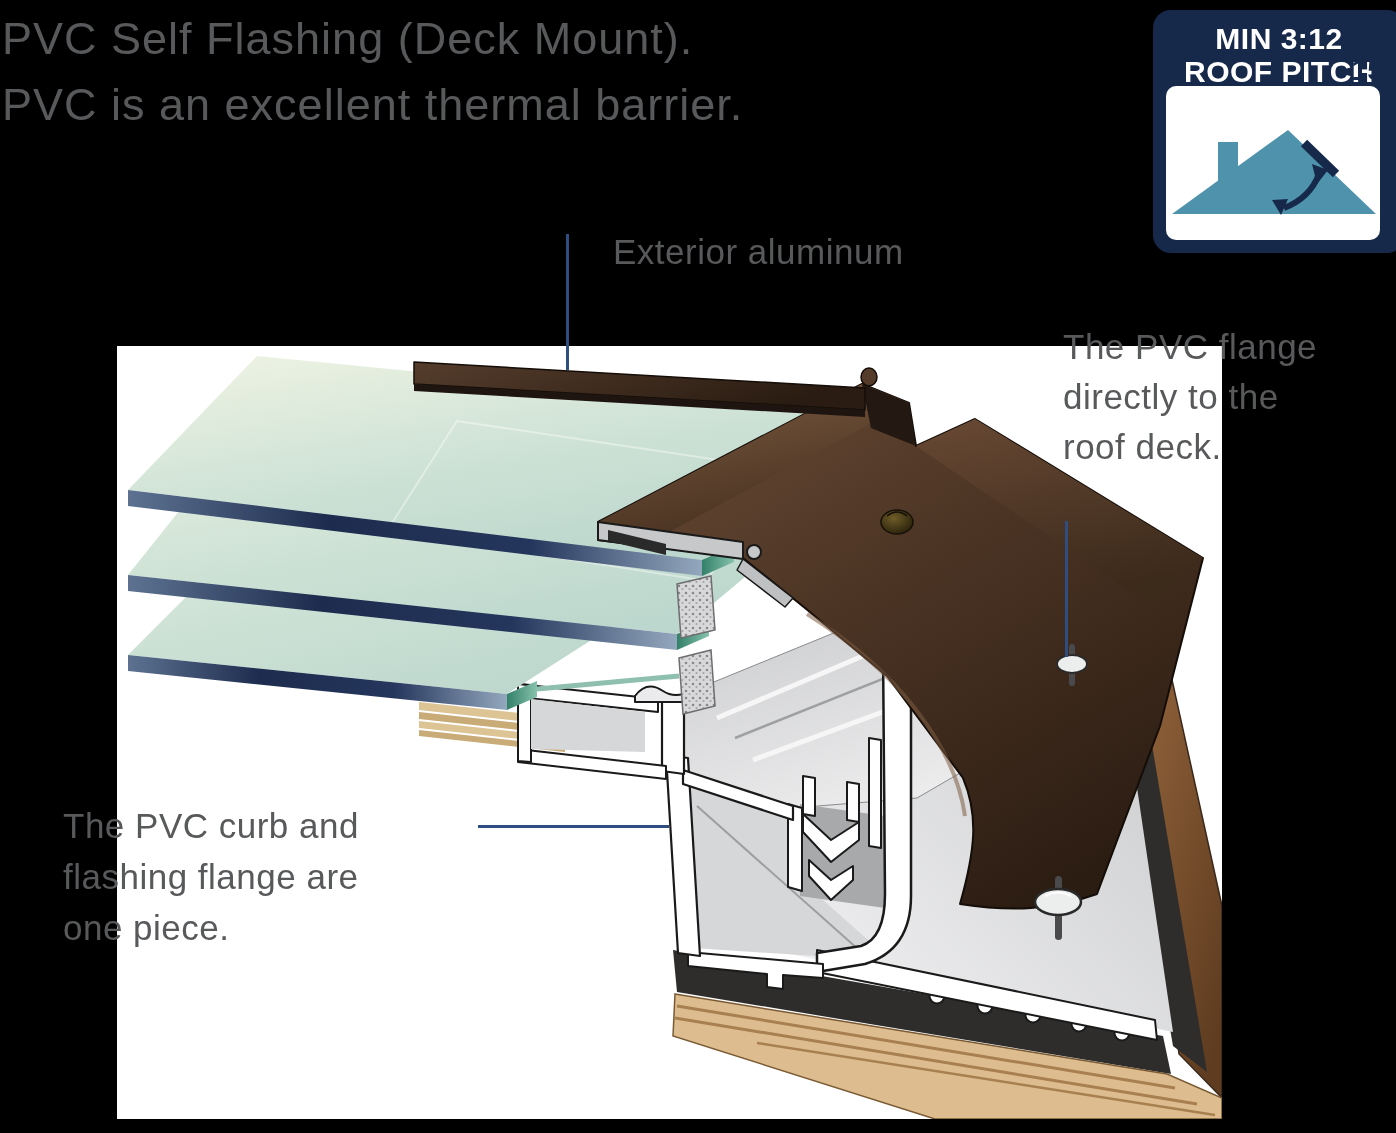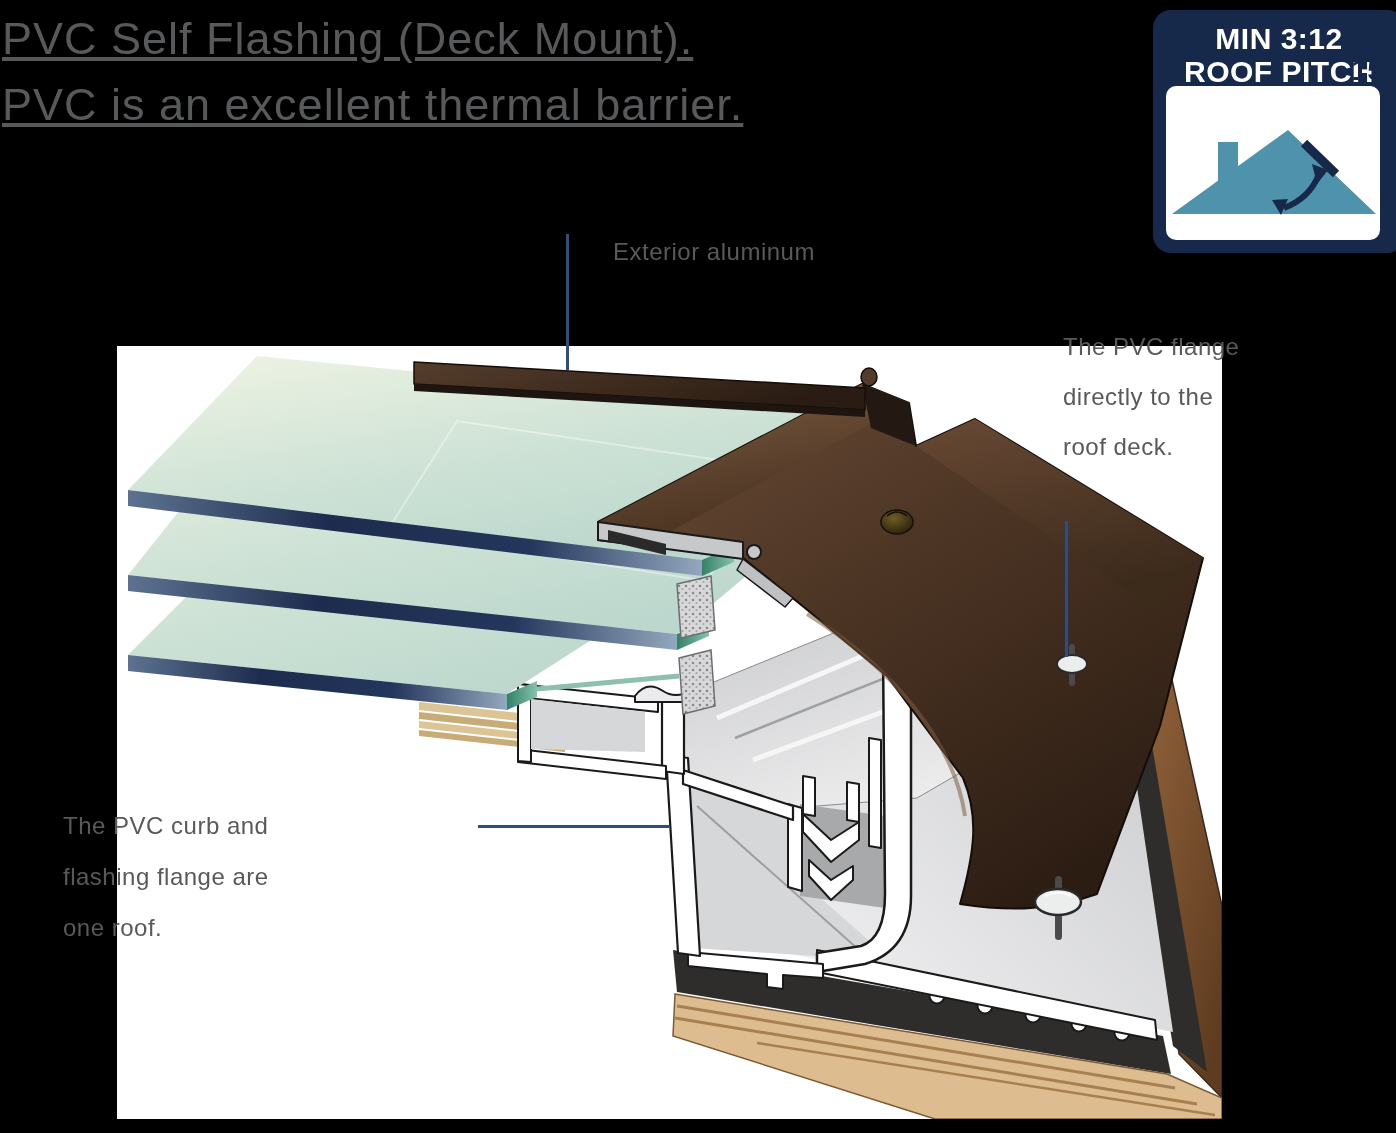--- a/index.html
+++ b/index.html
@@ -3,25 +3,25 @@
 <meta charset="utf-8">
 <style>
   html, body { margin: 0; padding: 0; background: var(--background, #000); }
   body {
     width: 1396px; height: 1133px; position: relative; overflow: hidden;
     font-family: "Liberation Sans", sans-serif;
   }
   .page-title {
     position: absolute; left: 2px; top: 6px; z-index: 3;
     color: var(--text-gray, #58595b); font-size: 45px; line-height: 66px;
-    letter-spacing: 1px; font-weight: 400; text-decoration: underline;
+    letter-spacing: 1px; font-weight: 400;
   }
   .annotation {
     position: absolute; z-index: 3; color: var(--text-gray, #58595b);
-    font-size: 24px; font-weight: 400; letter-spacing: 0.5px;
+    font-size: 35px; font-weight: 400; letter-spacing: 0.5px;
   }
   .annotation .ln { line-height: 51px; }
   #ann-frame   { left: 613px; top: 226px; }
   #ann-flange  { left: 1063px; top: 306px; margin-top: 16px; }
   #ann-flange .ln { line-height: 50px; }
   #ann-curb    { left: 63px;  top: 800px; }
   .leader { position: absolute; z-index: 2; background: var(--leader-blue, #2e4d80); }
   #leader-frame  { left: 566px;  top: 234px; width: 3px;  height: 136px; }
   #leader-flange { left: 1065px; top: 521px; width: 3px;  height: 136px; }
   #leader-curb   { left: 478px;  top: 825px; width: 191px; height: 3px; }
@@ -254,14 +254,14 @@
   <div class="ln">Exterior aluminum</div>
 </div>
 <div class="annotation" id="ann-flange">
   <div class="ln">The PVC flange</div>
   <div class="ln">directly to the</div>
   <div class="ln">roof deck.</div>
 </div>
 <div class="annotation" id="ann-curb">
   <div class="ln">The PVC curb and</div>
   <div class="ln">flashing flange are</div>
-  <div class="ln">one roof.</div>
+  <div class="ln">one piece.</div>
 </div>
 
 </body></html>

